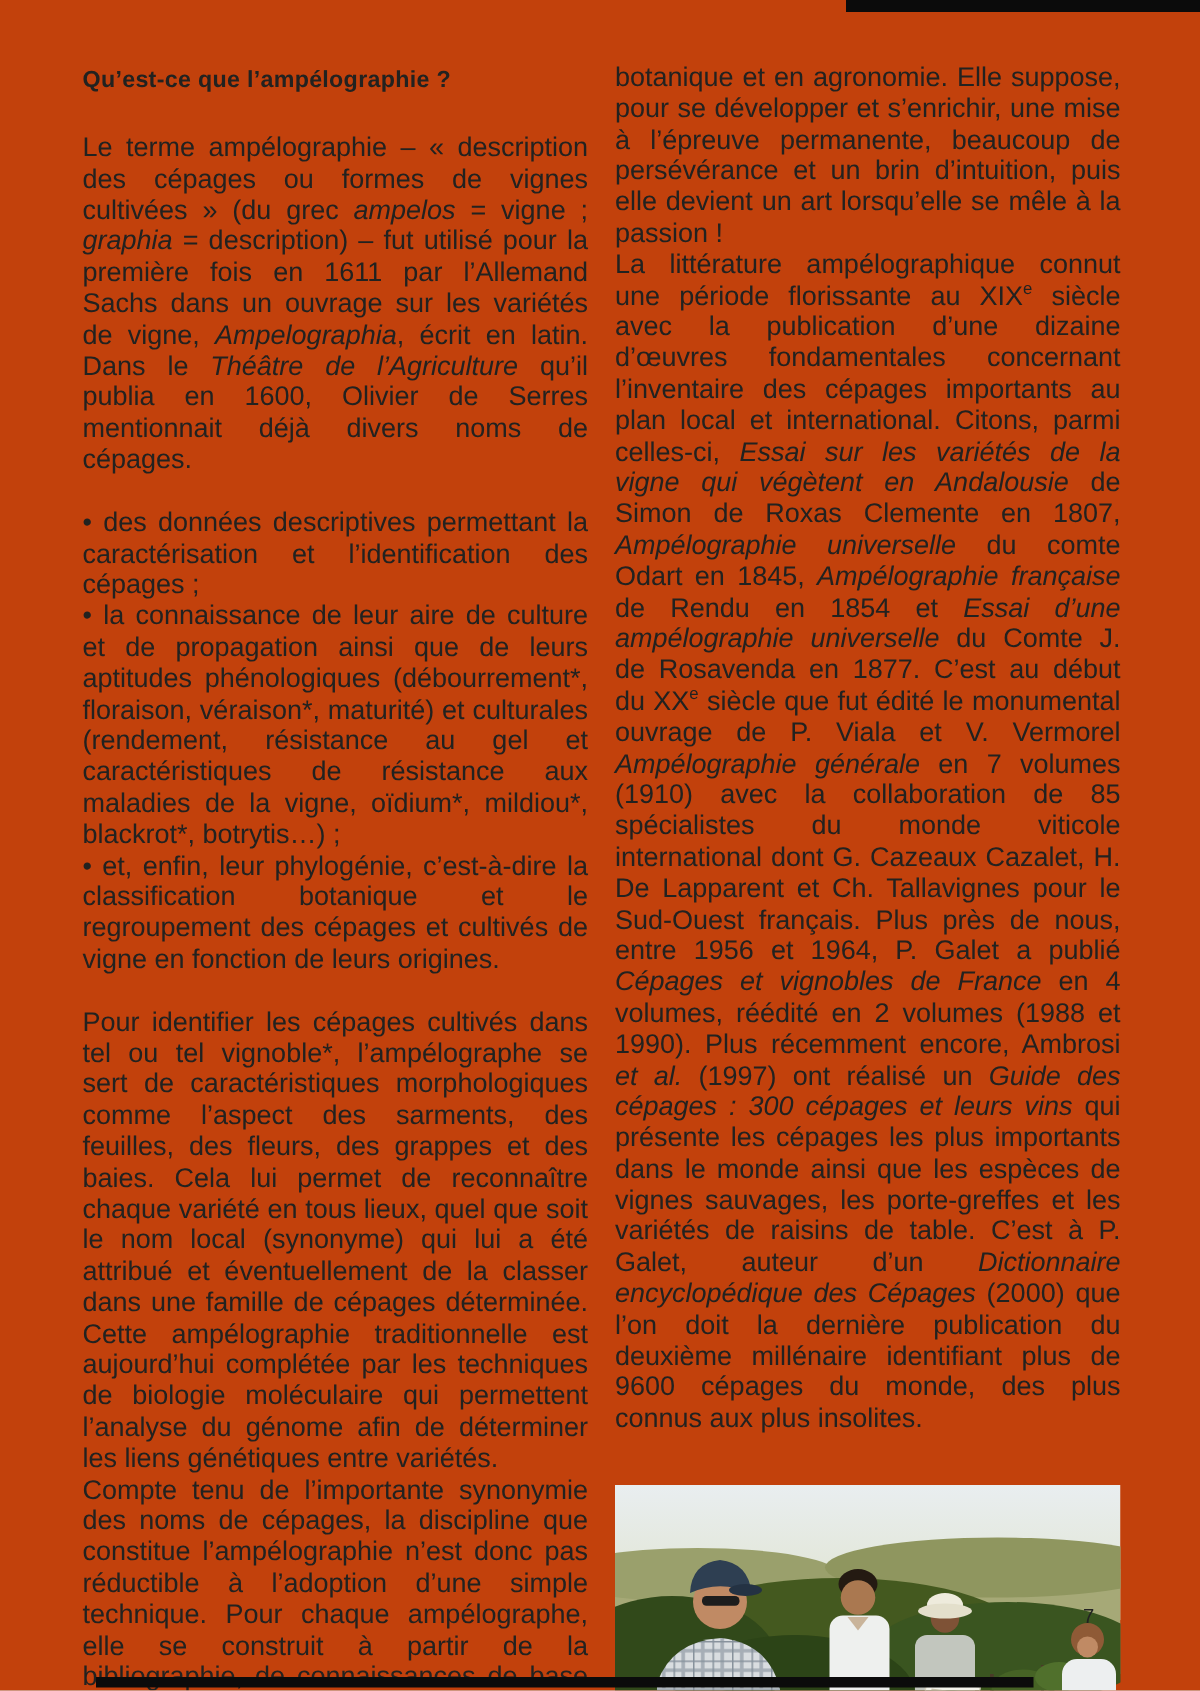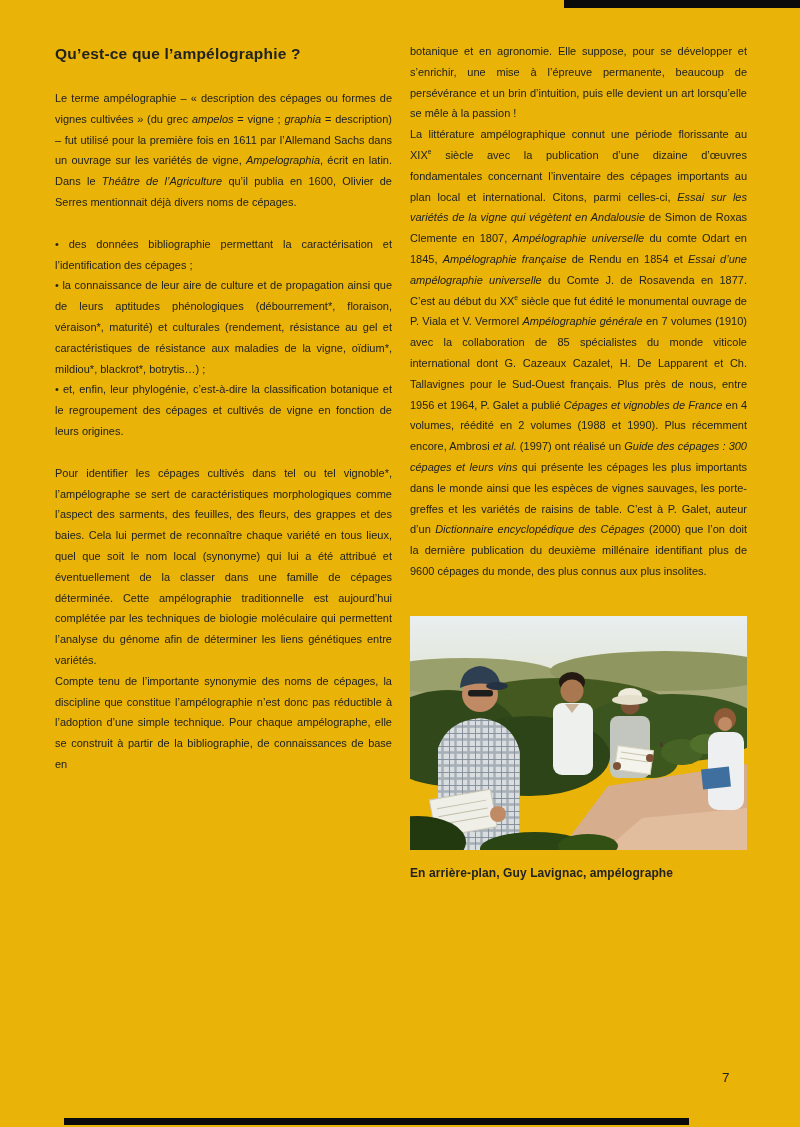--- a/index.html
+++ b/index.html
@@ -1,41 +1,41 @@
 <!DOCTYPE html>
 <html lang="fr"><head>
 <meta charset="utf-8">
 <style>
   html, body { margin: 0; padding: 0; background: #d9d9d9; }
   .page {
     position: relative;
     width: 800px;
     height: 1127px;
     margin: 0 auto;
-    background: #eab308;
+    background: #c2410c;
     color: #222220;
     font-family: "Liberation Sans", "DejaVu Sans", sans-serif;
     overflow: hidden;
   }
   .print-mark { position: absolute; background: #0b0b0b; }
   .print-mark.top    { left: 564px; top: 0;      width: 236px; height: 8px; }
   .print-mark.bottom { left: 64px;  top: 1118px; width: 625px; height: 7px; }
 
   .col { position: absolute; width: 337px; }
   .col.left  { left: 55px;  top: 45px; }
   .col.right { left: 410px; top: 41px; }
 
   h1.heading {
     font-size: 15.5px;
     font-weight: bold;
     letter-spacing: 0.2px;
     margin: 0 0 25px 0;
   }
   .para {
-    font-size: 11px;
+    font-size: 18px;
     line-height: 20.8px;
     text-align: justify;
     hyphens: auto;
     margin: 0 0 21px 0;
   }
   .para.tight { margin-bottom: 0; }
   .para .it, .para sup.it { font-style: italic; }
   .para sup { font-size: 0.62em; line-height: 0; }
 
   figure.photo { margin: 34px 0 0 0; padding: 0; }
@@ -58,21 +58,21 @@
 </head>
 <body>
 
 <div class="page">
 
   <div class="print-mark top"></div>
 
   <div class="col left">
     <h1 class="heading">Qu’est-ce que l’ampélographie ?</h1>
     <p class="para"><span>Le terme ampélographie – « description des cépages ou formes de vignes cultivées » (du grec </span><span class="it">ampelos</span><span> = vigne ; </span><span class="it">graphia</span><span> = description) – fut utilisé pour la première fois en 1611 par l’Allemand Sachs dans un ouvrage sur les variétés de vigne, </span><span class="it">Ampelographia</span><span>, écrit en latin. Dans le </span><span class="it">Théâtre de l’Agriculture</span><span> qu’il publia en 1600, Olivier de Serres mentionnait déjà divers noms de cépages.</span></p>
-    <p class="para tight"><span>• des données bibliographie permettant la caractérisation et l’identification des cépages ;</span></p>
+    <p class="para tight"><span>• des données descriptives permettant la caractérisation et l’identification des cépages ;</span></p>
     <p class="para tight"><span>• la connaissance de leur aire de culture et de propagation ainsi que de leurs aptitudes phénologiques (débourrement*, floraison, véraison*, maturité) et culturales (rendement, résistance au gel et caractéristiques de résistance aux maladies de la vigne, oïdium*, mildiou*, blackrot*, botrytis…) ;</span></p>
     <p class="para"><span>• et, enfin, leur phylogénie, c’est-à-dire la classification botanique et le regroupement des cépages et cultivés de vigne en fonction de leurs origines.</span></p>
     <p class="para tight"><span>Pour identifier les cépages cultivés dans tel ou tel vignoble*, l’ampélographe se sert de caractéristiques morphologiques comme l’aspect des sarments, des feuilles, des fleurs, des grappes et des baies. Cela lui permet de reconnaître chaque variété en tous lieux, quel que soit le nom local (synonyme) qui lui a été attribué et éventuellement de la classer dans une famille de cépages déterminée. Cette ampélographie traditionnelle est aujourd’hui complétée par les techniques de biologie moléculaire qui permettent l’analyse du génome afin de déterminer les liens génétiques entre variétés.</span></p>
     <p class="para tight"><span>Compte tenu de l’importante synonymie des noms de cépages, la discipline que constitue l’ampélographie n’est donc pas réductible à l’adoption d’une simple technique. Pour chaque ampélographe, elle se construit à partir de la bibliographie, de connaissances de base en</span></p>
   </div>
 
   <div class="col right">
     <p class="para tight"><span>botanique et en agronomie. Elle suppose, pour se développer et s’enrichir, une mise à l’épreuve permanente, beaucoup de persévérance et un brin d’intuition, puis elle devient un art lorsqu’elle se mêle à la passion !</span></p>
     <p class="para tight"><span>La littérature ampélographique connut une période florissante au XIX</span><sup>e</sup><span> siècle avec la publication d’une dizaine d’œuvres fondamentales concernant l’inventaire des cépages importants au plan local et international. Citons, parmi celles-ci, </span><span class="it">Essai sur les variétés de la vigne qui végètent en Andalousie</span><span> de Simon de Roxas Clemente en 1807, </span><span class="it">Ampélographie universelle</span><span> du comte Odart en 1845, </span><span class="it">Ampélographie française</span><span> de Rendu en 1854 et </span><span class="it">Essai d’une ampélographie universelle</span><span> du Comte J. de Rosavenda en 1877. C’est au début du XX</span><sup>e</sup><span> siècle que fut édité le monumental ouvrage de P. Viala et V. Vermorel </span><span class="it">Ampélographie générale</span><span> en 7 volumes (1910) avec la collaboration de 85 spécialistes du monde viticole international dont G. Cazeaux Cazalet, H. De Lapparent et Ch. Tallavignes pour le Sud-Ouest français. Plus près de nous, entre 1956 et 1964, P. Galet a publié </span><span class="it">Cépages et vignobles de France</span><span> en 4 volumes, réédité en 2 volumes (1988 et 1990). Plus récemment encore, Ambrosi </span><span class="it">et al.</span><span> (1997) ont réalisé un </span><span class="it">Guide des cépages : 300 cépages et leurs vins</span><span> qui présente les cépages les plus importants dans le monde ainsi que les espèces de vignes sauvages, les porte-greffes et les variétés de raisins de table. C’est à P. Galet, auteur d’un </span><span class="it">Dictionnaire encyclopédique des Cépages</span><span> (2000) que l’on doit la dernière publication du deuxième millénaire identifiant plus de 9600 cépages du monde, des plus connus aux plus insolites.</span></p>
 

